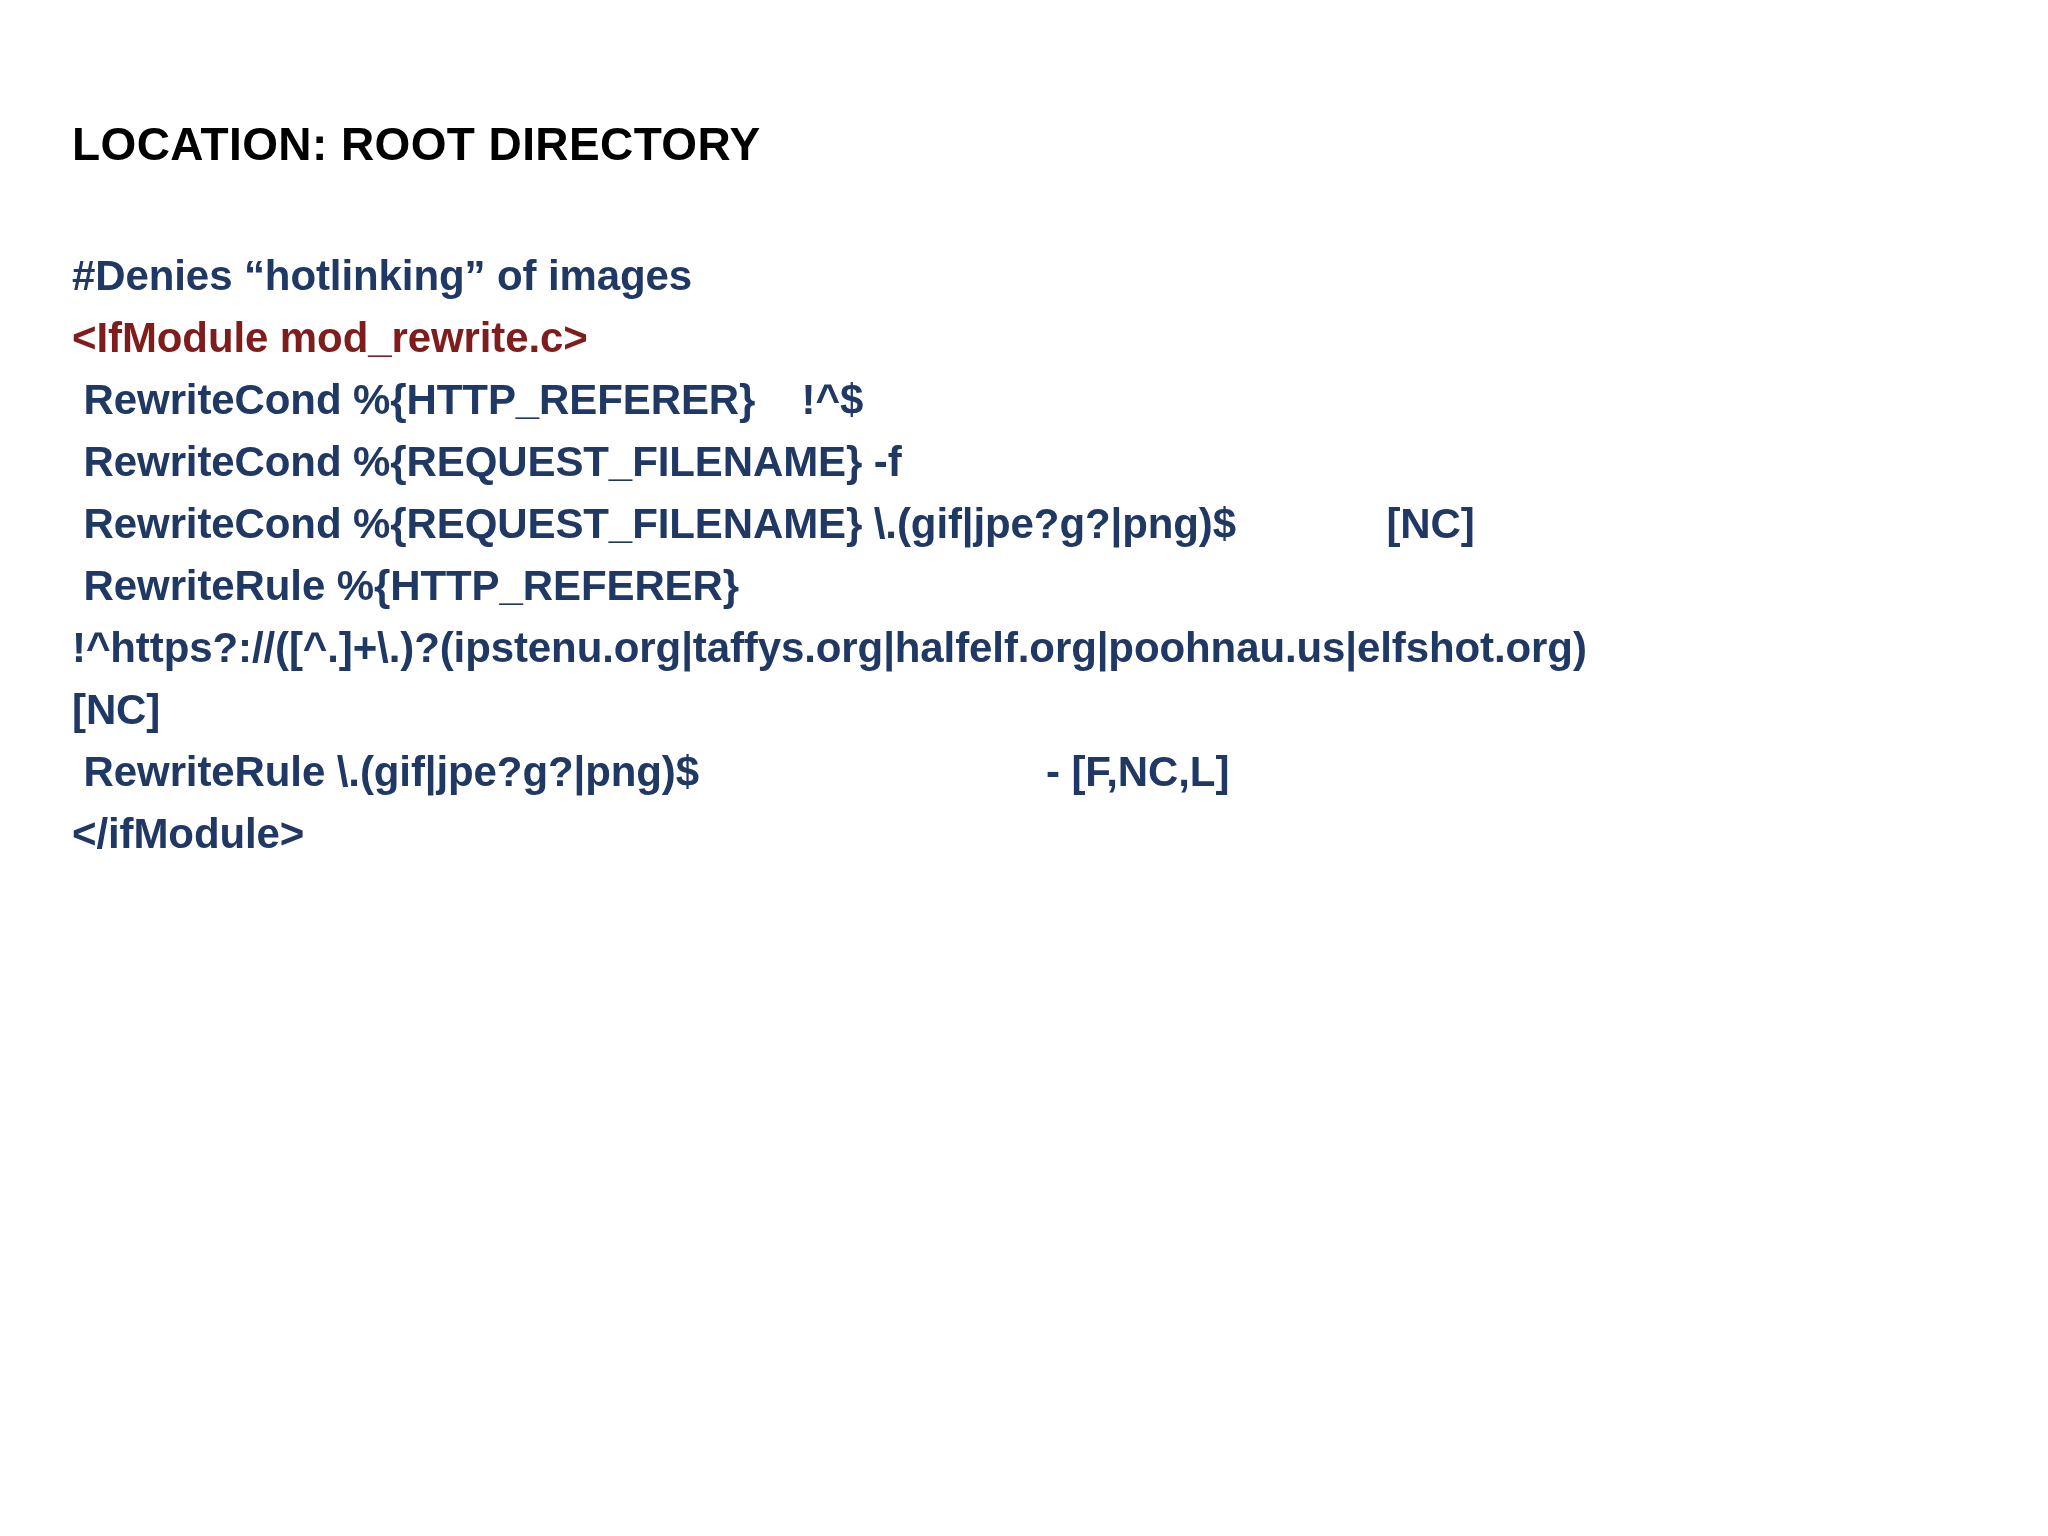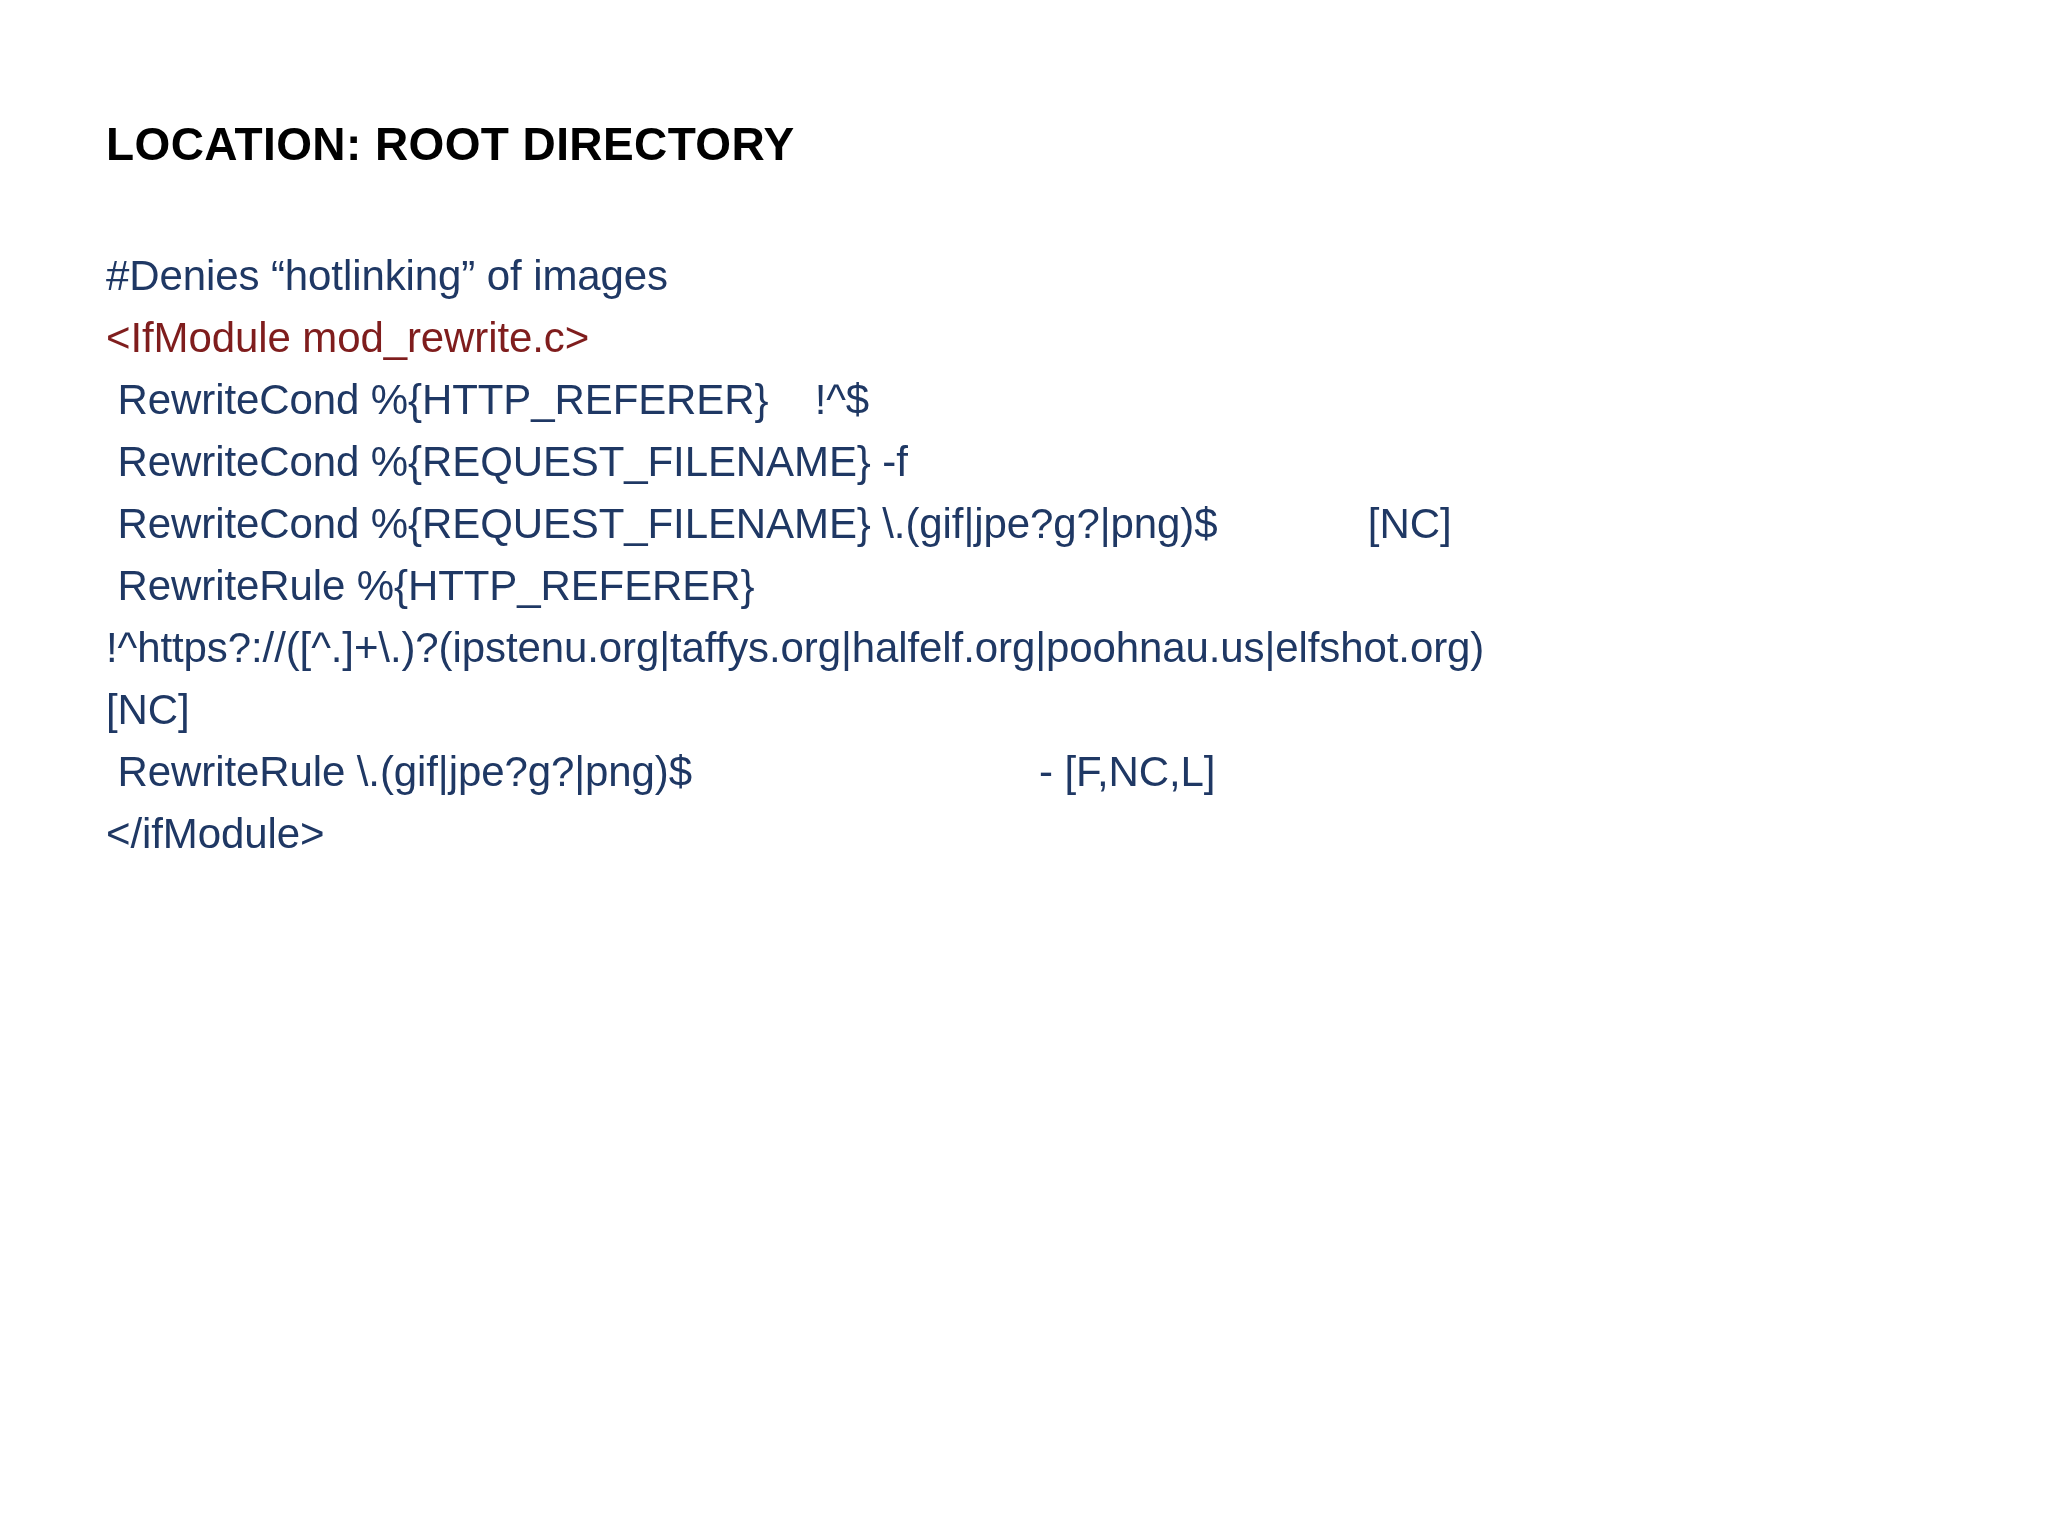--- a/index.html
+++ b/index.html
@@ -45,32 +45,31 @@
     height: 62px;
   }
 
   .code-block {
     margin: 0;
     padding: 0;
   }
 
   .code-line {
     font-size: 42px;
-    font-weight: normal;
+    font-weight: bold;
     color: #1F3864;
     line-height: 62px;
     height: 62px;
     white-space: pre;
     letter-spacing: -0.1px;
   }
 
   
   .code-line, .note-line, .slide-title {
     transform-origin: left center;
-    margin-left: 34px;
   }
 
   .code-line.cond-long {
     font-size: 42px;
   }
 
   .note-block {
     margin-top: 58px;
   }
 

